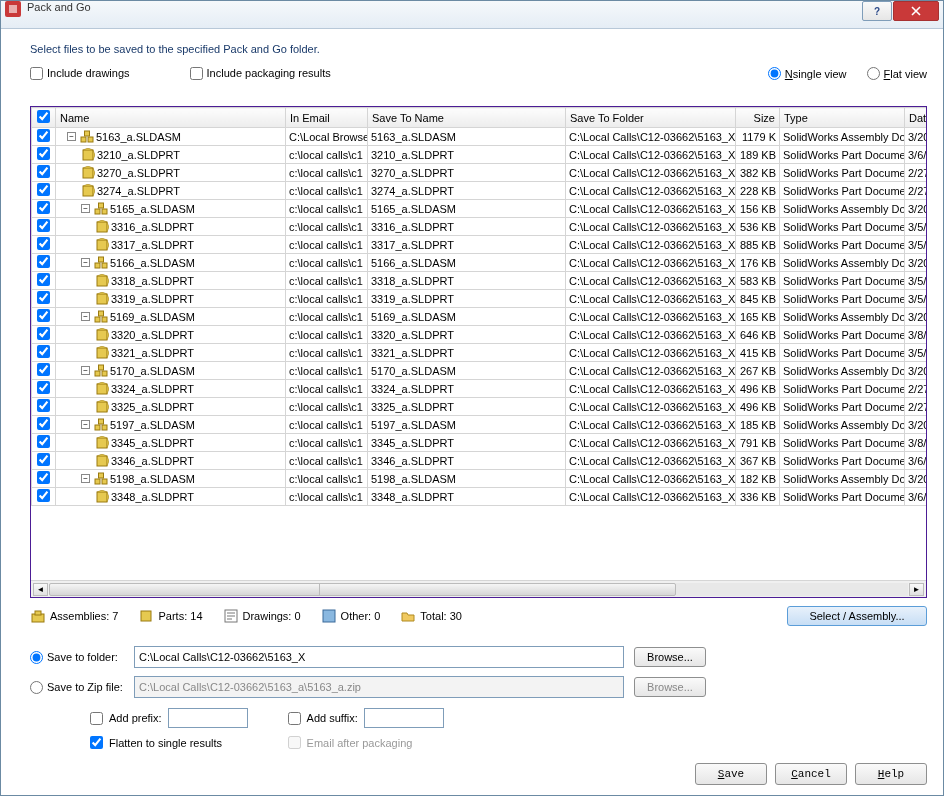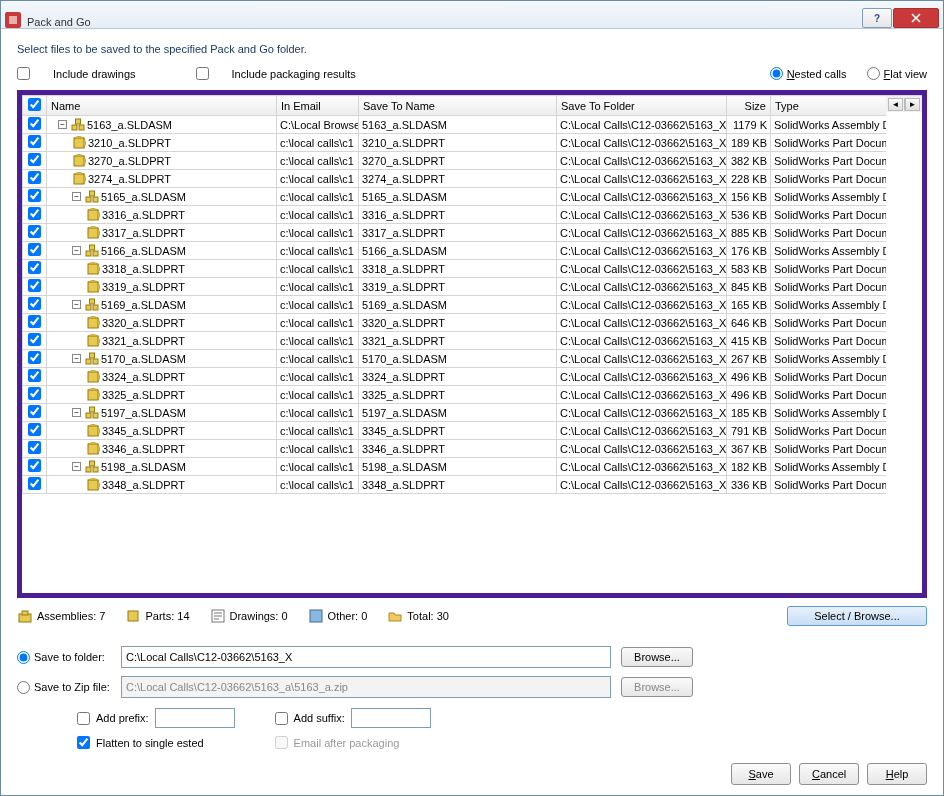--- a/index.html
+++ b/index.html
@@ -1,37 +1,37 @@
 <!DOCTYPE html>
 <html><head>
 <meta charset="utf-8">
 <style>
 * { box-sizing: border-box; margin: 0; padding: 0; }
 body { font-family: "Segoe UI", Tahoma, sans-serif; font-size: 11px; background: #fff; color: #000; }
 .window { width: 944px; height: 796px; border: 1px solid #6b8aa3; background: #fff; position: relative; display: flex; flex-direction: column; }
-.titlebar { height: 28px; background: linear-gradient(#f5f8fb, #e5edf5); display: flex; align-items: flex-end; padding: 0 4px; border-bottom: 1px solid #b8c8d8; }
+.titlebar { height: 28px; background: linear-gradient(#f5f8fb, #e5edf5); display: flex; align-items: flex-start; padding: 0 4px; border-bottom: 1px solid #b8c8d8; }
 .titlebar-icon { width: 16px; height: 16px; background: #c93939; border-radius: 2px; display: flex; align-items: center; justify-content: center; margin-right: 6px; }
 .titlebar-title { flex: 1; color: #333; }
 .winbtns { display: flex; gap: 0; }
 .winbtn { width: 30px; height: 20px; border: 1px solid #7f9db9; background: linear-gradient(#fafafa, #e6e6e6); display: flex; align-items: center; justify-content: center; font-size: 10px; cursor: default; border-radius: 2px; margin-left: 1px; }
 .winbtn.close { background: linear-gradient(#e8rgb(232, 76, 60), #c0392b); background: #c93939; color: #fff; width: 46px; border-color: #a73131; }
 .winbtn.help { color: #2c4a8a; }
-.content { flex: 1; padding: 14px 16px 10px 16px; display: flex; flex-direction: column; overflow: hidden; }
+.content { flex: 1; padding: 14px 16px 10px 29px; display: flex; flex-direction: column; overflow: hidden; }
 .subtitle { color: #1a3a6a; margin-bottom: 12px; font-size: 11px; }
 .row { display: flex; align-items: center; }
 .top-opts { margin-bottom: 10px; }
-.chk { display: inline-flex; align-items: center; gap: 23px; margin-right: 60px; }
+.chk { display: inline-flex; gap: 4px; margin-right: 60px; }
 .chk input { width: 13px; height: 13px; }
 .chk label { font-size: 11px; }
 .view-opts { margin-left: auto; display: flex; gap: 20px; }
 .radio-group { display: inline-flex; align-items: center; gap: 4px; }
 .radio-group input { width: 13px; height: 13px; }
 .radio-group label { font-size: 11px; }
 .radio-group label u { text-decoration: underline; }
-.table-wrap { border: 5px solid #4c1d95; flex: 1; display: flex; flex-direction: row; overflow: hidden; }
+.table-wrap { border: 1px solid #4c1d95; flex: 1; display: flex; flex-direction: column; overflow: hidden; margin-top: 16px; }
 .table-scroll { flex: 1; overflow: hidden; }
 table { border-collapse: collapse; width: 100%; table-layout: fixed; }
 th { background: linear-gradient(#fdfdfd, #ececec); border: 1px solid #d5d5d5; text-align: left; padding: 2px 4px; font-weight: normal; font-size: 11px; height: 18px; overflow: hidden; white-space: nowrap; }
 th.chk-col { width: 24px; text-align: center; }
 td { border: 1px solid #d5d5d5; padding: 1px 3px; font-size: 11px; height: 18px; white-space: nowrap; overflow: hidden; text-overflow: clip; }
 td.chk-col { text-align: center; }
 .name-cell { display: flex; align-items: center; gap: 2px; }
 .tree-indent { display: inline-block; }
 .tree-toggle { width: 9px; height: 9px; border: 1px solid #888; display: inline-flex; align-items: center; justify-content: center; font-size: 8px; line-height: 1; margin-right: 2px; }
 td.num { text-align: right; }
@@ -52,21 +52,21 @@
 .dest-label input { width: 13px; height: 13px; }
 .dest-input { flex: 1; max-width: 490px; }
 .dest-input input { width: 100%; height: 22px; padding: 2px 4px; border: 1px solid #7f9db9; font-size: 11px; }
 .dest-input input[disabled] { background: #f3f3f3; color: #888; }
 .opts2 { margin-top: 10px; display: flex; gap: 40px; padding-left: 60px; }
 .opt-col { display: flex; flex-direction: column; gap: 8px; }
 .opt-row { display: flex; align-items: center; gap: 6px; }
 .opt-row input[type="text"] { width: 80px; height: 20px; border: 1px solid #7f9db9; }
 .opt-row.disabled { color: #999; }
 .btnbar { display: flex; gap: 8px; justify-content: flex-end; margin-top: auto; padding-top: 14px; }
-.btnbar .btn { width: 60px; height: 22px; }
+.btnbar .btn { width: 72px; height: 22px; font-family: Liberation Mono, monospace; }
 .btnbar .btn u { text-decoration: underline; }
 svg { display: block; }
 </style>
 </head>
 <body>
 
 <div class="window">
   <div class="titlebar">
     <span class="titlebar-icon">
       <svg width="10" height="10" viewBox="0 0 10 10">
@@ -94,21 +94,21 @@
         <input type="checkbox" style="">
           <label>Include drawings</label>
       </span>
       <span class="chk">
         <input type="checkbox" style="">
           <label>Include packaging results</label>
       </span>
       <div class="view-opts">
         <span class="radio-group">
           <input type="radio" name="view" checked="" style="">
-            <label><u>N</u><span>ested calls</span></label>
+            <label><u>N</u><span>single view</span></label>
         </span>
         <span class="radio-group">
           <input type="radio" name="view" style="">
             <label><u>F</u>lat view</label>
         </span>
       </div>
     </div>
 
     <div class="table-wrap">
       <div class="table-scroll">
@@ -641,21 +641,21 @@
         <span>Other: 0</span>
       </span>
       <span class="stat">
         <span class="stat-icon">
             <svg width="16" height="16">
               <path d="M2 5h5l1 2h6v6H2z" fill="#f0c960" stroke="#b08a20"></path>
             </svg>
           </span>
         <span>Total: 30</span>
       </span>
-      <button class="btn hl" style="margin-left:auto;width:140px">Select / Browse...</button>
+      <button class="btn hl" style="margin-left:auto;width:140px">Select / Assembly...</button>
     </div>
 
     <div class="dest">
       <div class="dest-row">
         <span class="dest-label">
           <input type="radio" name="dest" checked="" style="">
             <label>Save to folder:</label>
         </span>
         <span class="dest-input"><input type="text" value="C:\Local Calls\C12-03662\5163_X" style=""></span>
         <button class="btn" style="margin-left:6px;width:72px">Browse...</button>
@@ -672,21 +672,21 @@
 
     <div class="opts2">
       <div class="opt-col">
         <div class="opt-row">
           <input type="checkbox" style="">
             <label>Add prefix:</label>
           <input type="text" style="">
         </div>
         <div class="opt-row">
           <input type="checkbox" checked="" style="">
-            <label>Flatten to single ested</label>
+            <label>Flatten to single results</label>
         </div>
       </div>
       <div class="opt-col">
         <div class="opt-row">
           <input type="checkbox" style="">
             <label>Add suffix:</label>
           <input type="text" style="">
         </div>
         <div class="opt-row disabled">
           <input type="checkbox" disabled="" style="">

